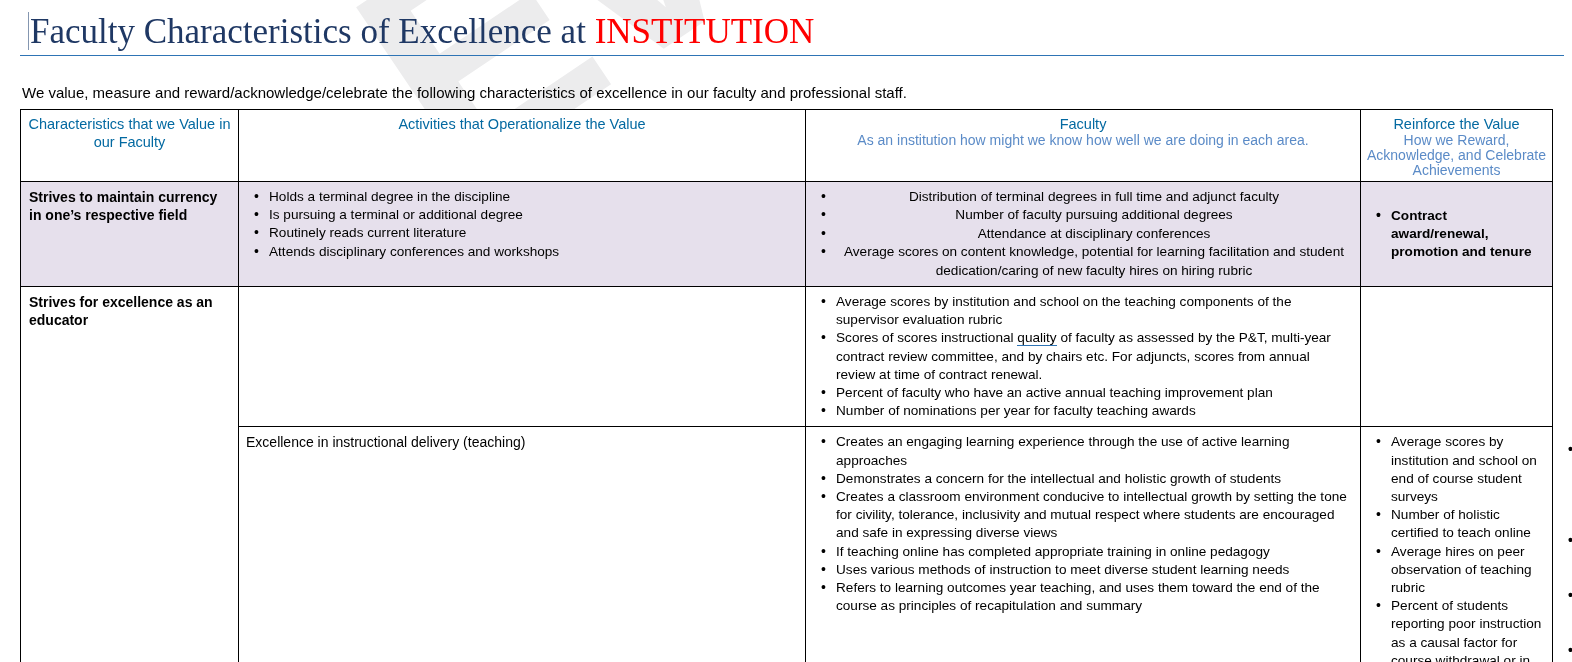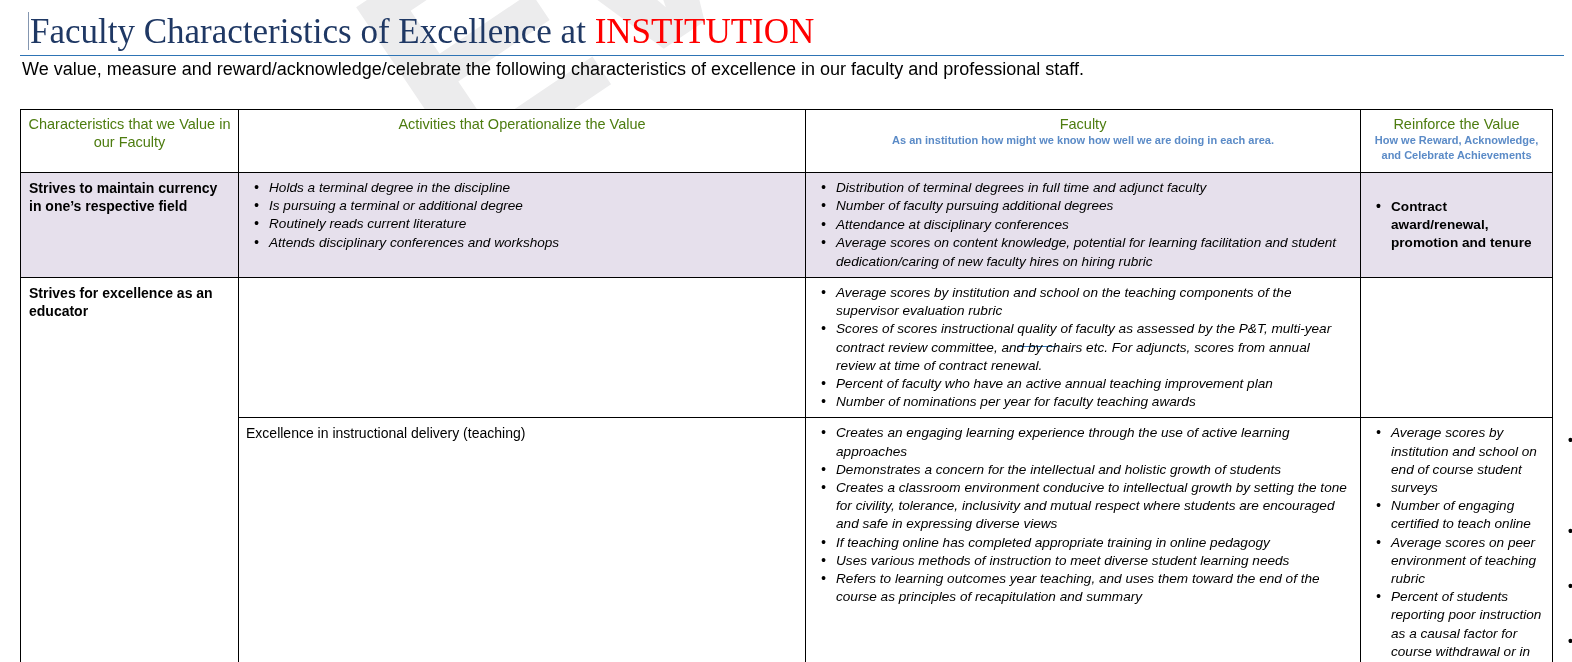--- a/index.html
+++ b/index.html
@@ -81,22 +81,22 @@
     right: 8px;
     top: 47px;
     height: 0;
     border-top: 1.6px solid #2e74b5;
   }
 
   
   #intro {
     position: absolute;
     left: 22px;
-    top: 52px;
-    font-size: 18px;
+    top: 76px;
+    font-size: 15px;
     line-height: 18px;
     color: #000000;
   }
 
   
   #char-table {
     position: absolute;
     left: 20px;
     top: 101px;
     width: 1532px;
@@ -113,31 +113,30 @@
 
   
   .hdr {
     text-align: center;
     font-weight: 400;
     height: 54px;
     padding: 5px 4px 3px 4px !important;
     background: #ffffff !important;
   }
   .hdr .h-main {
-    color: #4d7c0f;
+    color: #0369a1;
     font-size: 14.5px;
     line-height: 18px;
     display: block;
   }
   .hdr .h-sub {
     color: #5b8bc7;
-    font-size: 11px;
+    font-size: 14px;
     line-height: 15px;
     display: block;
-    font-weight: bold;
   }
 
   
   .row-shaded > td { background: #e6e0ec !important; }
 
   
   .val-label {
     font-weight: 700;
     font-size: 14px;
     line-height: 18px;
@@ -163,30 +162,30 @@
     margin: 0;
   }
   ul.bl > li::before {
     content: "\2022";
     position: absolute;
     left: -15px;
     top: -1px;
     font-size: 14px;
     color: #000;
   }
-  ul.bl.tight > li { line-height: 18.4px; }
-
-  .cell-pad { padding: 6px 6px 6px 4px !important; font-style: italic; }
+  ul.bl.tight > li { line-height: 18.4px; text-align: center; }
+
+  .cell-pad { padding: 6px 6px 6px 4px !important; }
   .cell-pad-mid { padding: 6px 4px 6px 4px !important; font-weight: bold; }
 
   .rv-list { padding-top: 0; }
 
   .spell-underline {
     border-bottom: 1.4px double #2e74b5;
-    padding-bottom: 10px;
+    padding-bottom: 0px;
   }
 
   .empty-cell { }
 </style>
 </head>
 <body>
 
 <div id="watermark">
   <div class="wm-text">Evaluation</div>
 </div>
@@ -276,22 +275,22 @@
           <li>Demonstrates a concern for the intellectual and holistic growth of students</li>
           <li>Creates a classroom environment conducive to intellectual growth by setting the tone for civility, tolerance, inclusivity and mutual respect where students are encouraged and safe in expressing diverse views</li>
           <li>If teaching online has completed appropriate training in online pedagogy</li>
           <li>Uses various methods of instruction to meet diverse student learning needs</li>
           <li>Refers to learning outcomes year teaching, and uses them toward the end of the course as principles of recapitulation and summary</li>
         </ul>
       </td>
       <td class="cell-pad">
         <ul class="bl">
           <li>Average scores by institution and school on end of course student surveys</li>
-          <li>Number of engaging certified to teach online</li>
-          <li>Average scores on peer environment of teaching rubric</li>
+          <li>Number of holistic certified to teach online</li>
+          <li>Average hires on peer observation of teaching rubric</li>
           <li>Percent of students reporting poor instruction as a causal factor for course withdrawal or in exit survey as a contributing factor for withdrawing from the institution</li>
 
         </ul>
 
       </td>
       <td class="cell-pad-mid">
         <ul class="bl rv-list" style="padding-top: 8px;">
           <li>Contract renewal, promotion and tenure</li>
           <li>Faculty teaching award</li>
           <li>Online teaching award</li>

